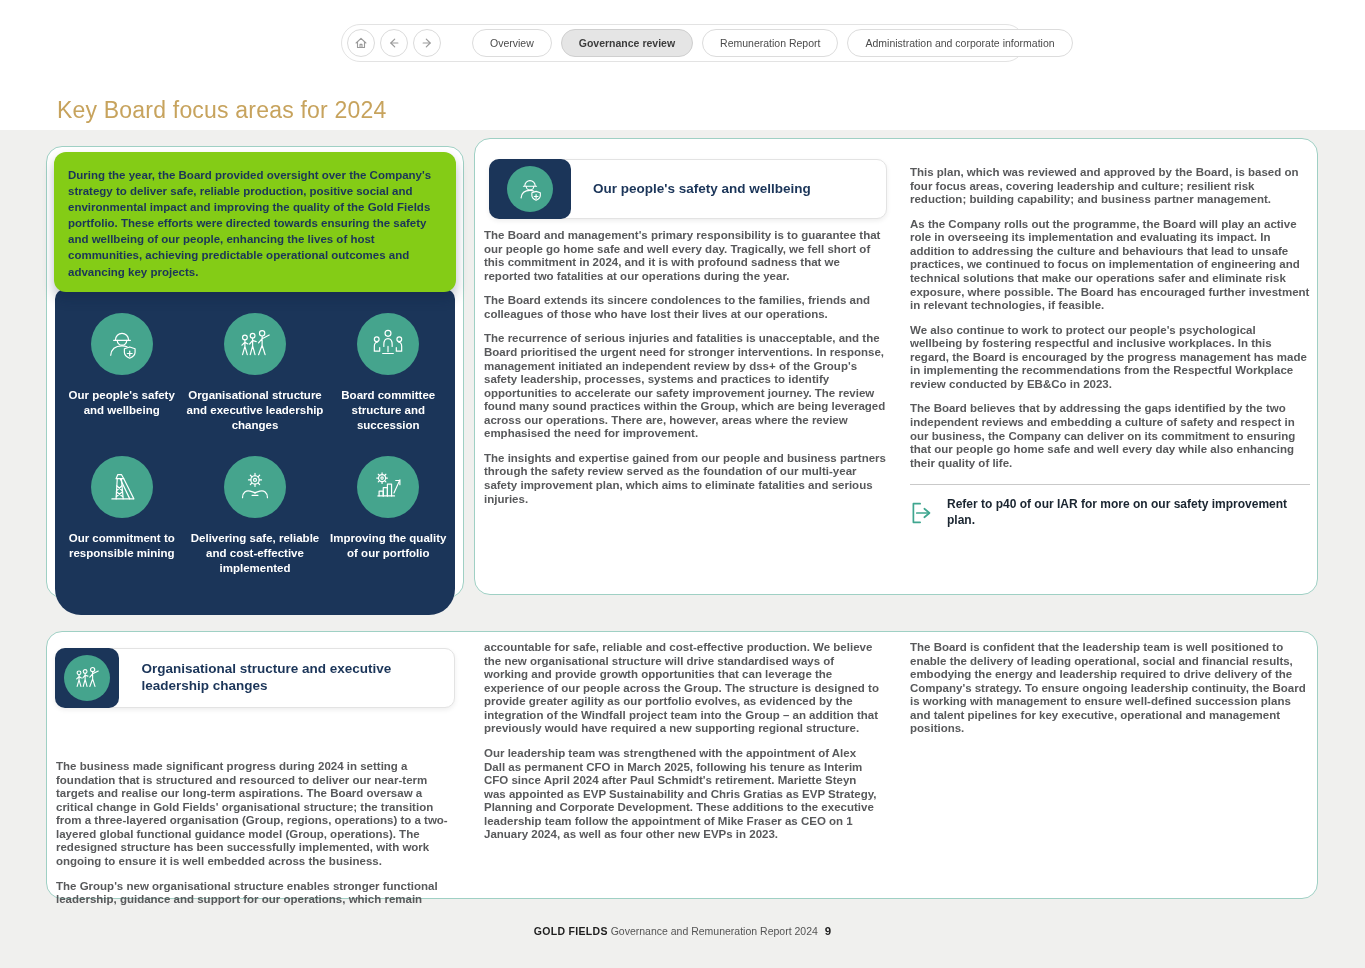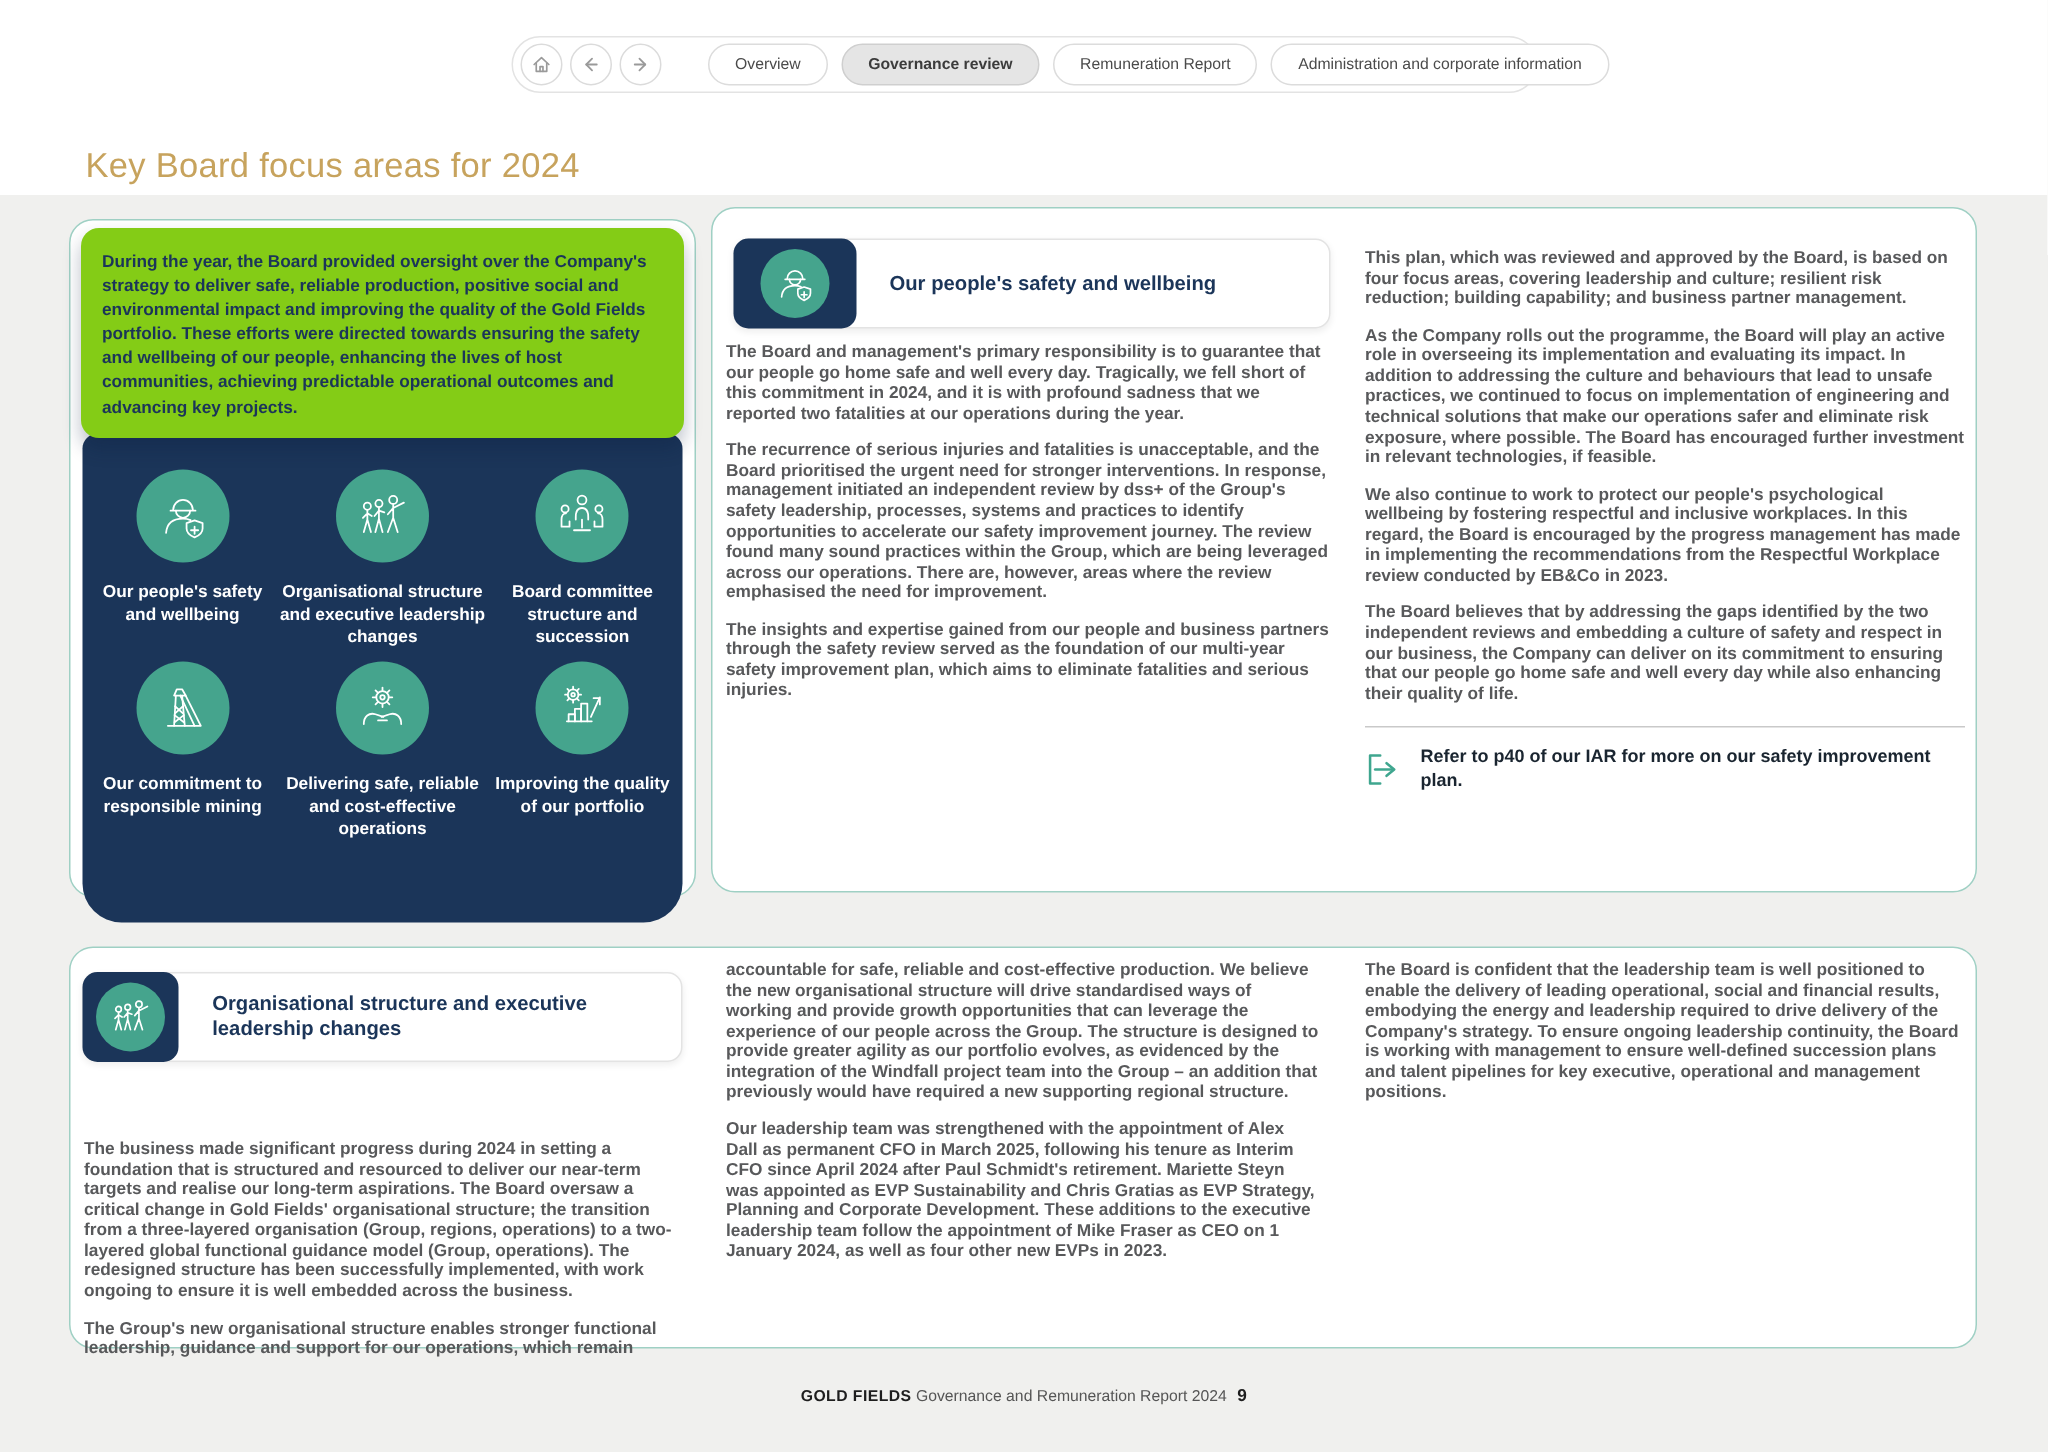--- a/index.html
+++ b/index.html
@@ -30,21 +30,21 @@
   .card3 { left:46px; top:631px; width:1272px; height:268px; }
 
   
   .navy-panel { position:absolute; left:8px; right:8px; top:142px; height:326px;
                 background:#1B3559; border-radius:10px 10px 26px 26px; }
   .intro-box { position:absolute; left:7px; right:7px; top:5px; height:140px; background:#84cc16;
                border-radius:12px; box-shadow:0 7px 12px rgba(10,30,60,0.28); padding:15px 14px 0 14px; z-index:2; }
   .intro-text { color:#1B3559; font-size:11.5px; font-weight:bold; line-height:1.4; }
   .focus-row { position:absolute; left:4px; right:4px; display:flex; }
   .focus-row.r1 { top:24px; }
-  .focus-row.r2 { top:152px;justify-content:flex-end; }
+  .focus-row.r2 { top:167px; }
   .focus-tile { display:flex; flex-direction:column; align-items:center; text-align:center; }
   .focus-tile.side { flex:0 0 32%; }
   .focus-tile.mid  { flex:0 0 36%; }
   .teal-circle { width:62px; height:62px; border-radius:50%; background:#45A48D;
                  display:flex; align-items:center; justify-content:center; }
   .focus-label { margin-top:13px; color:#fff; font-size:11.5px; font-weight:bold; line-height:1.32; }
 
   
   .section-header { position:absolute; height:60px; background:#fff; border:1px solid #E3E3E3;
                     border-radius:10px; display:flex; align-items:center;
@@ -182,21 +182,21 @@
           <div class="teal-circle">
             <svg width="38" height="38" viewBox="0 0 64 64" fill="none" stroke="#fff" stroke-width="2" stroke-linecap="round" stroke-linejoin="round">
               <circle cx="32" cy="20" r="7"></circle>
                 <circle cx="32" cy="20" r="2.5"></circle>
               <path d="M32 9 v4 M32 27 v4 M21 20 h4 M39 20 h4 M24.2 12.2 l2.8 2.8 M37 25 l2.8 2.8 M39.8 12.2 l-2.8 2.8 M27 25 l-2.8 2.8"></path>
               <path d="M11 50 c0-9 6-13 13-11 l9 3"></path>
                 <path d="M53 50 c0-9-6-13-13-11 l-9 3"></path>
               <path d="M27 46 h10"></path>
             </svg>
           </div>
-          <div class="focus-label">Delivering safe, reliable and cost-effective operations</div>
+          <div class="focus-label">Delivering safe, reliable and cost-effective implemented</div>
         </div>
         <div class="focus-tile side">
           <div class="teal-circle">
             <svg width="38" height="38" viewBox="0 0 64 64" fill="none" stroke="#fff" stroke-width="2" stroke-linecap="round" stroke-linejoin="round">
               <circle cx="22" cy="17" r="6"></circle>
                 <circle cx="22" cy="17" r="2"></circle>
               <path d="M22 8 v3 M22 23 v3 M13 17 h3 M28 17 h3 M15.6 10.6 l2.1 2.1 M26.3 21.3 l2.1 2.1 M28.4 10.6 l-2.1 2.1 M17.7 21.3 l-2.1 2.1"></path>
               <path d="M17 47 v-8 h7 v8"></path>
                 <path d="M24 47 v-14 h7 v14"></path>
                 <path d="M31 47 v-20 h7 v20"></path>
@@ -227,20 +227,21 @@
             <path d="M45 44 v8"></path>
               <path d="M41 48 h8"></path>
           </svg>
         </div>
       </div>
       <div class="section-title">Our people's safety and wellbeing</div>
     </div>
 
     <div class="col c2-col1">
       <p>The Board and management's primary responsibility is to guarantee that our people go home safe and well every day. Tragically, we fell short of this commitment in 2024, and it is with profound sadness that we reported two fatalities at our operations during the year.</p>
+      <p>The Board extends its sincere condolences to the families, friends and colleagues of those who have lost their lives at our operations.</p>
       <p>The recurrence of serious injuries and fatalities is unacceptable, and the Board prioritised the urgent need for stronger interventions. In response, management initiated an independent review by dss+ of the Group's safety leadership, processes, systems and practices to identify opportunities to accelerate our safety improvement journey. The review found many sound practices within the Group, which are being leveraged across our operations. There are, however, areas where the review emphasised the need for improvement.</p>
       <p>The insights and expertise gained from our people and business partners through the safety review served as the foundation of our multi-year safety improvement plan, which aims to eliminate fatalities and serious injuries.</p>
     </div>
 
     <div class="col c2-col2">
       <p>This plan, which was reviewed and approved by the Board, is based on four focus areas, covering leadership and culture; resilient risk reduction; building capability; and business partner management.</p>
       <p>As the Company rolls out the programme, the Board will play an active role in overseeing its implementation and evaluating its impact. In addition to addressing the culture and behaviours that lead to unsafe practices, we continued to focus on implementation of engineering and technical solutions that make our operations safer and eliminate risk exposure, where possible. The Board has encouraged further investment in relevant technologies, if feasible.</p>
       <p>We also continue to work to protect our people's psychological wellbeing by fostering respectful and inclusive workplaces. In this regard, the Board is encouraged by the progress management has made in implementing the recommendations from the Respectful Workplace review conducted by EB&amp;Co in 2023.</p>
       <p>The Board believes that by addressing the gaps identified by the two independent reviews and embedding a culture of safety and respect in our business, the Company can deliver on its commitment to ensuring that our people go home safe and well every day while also enhancing their quality of life.</p>
       <div class="divider"></div>

